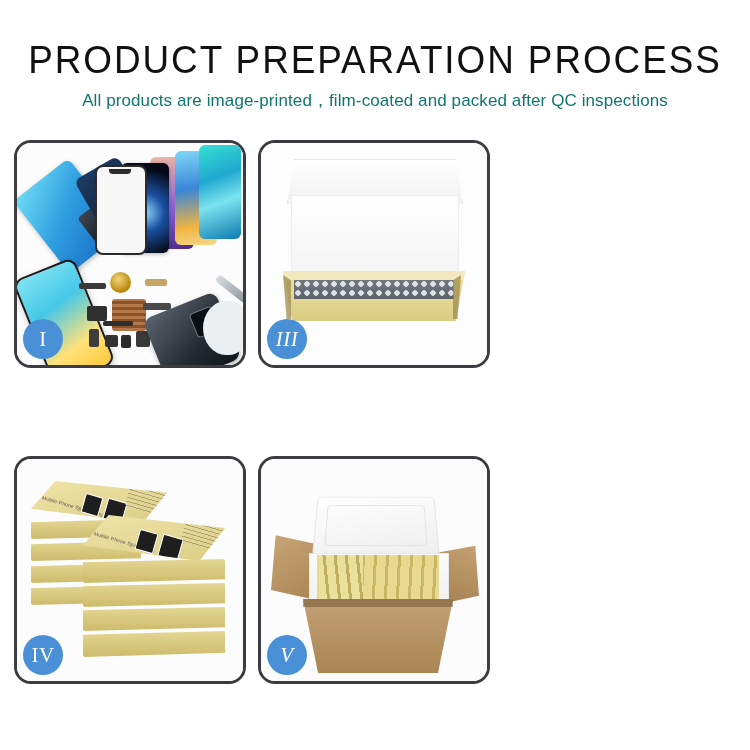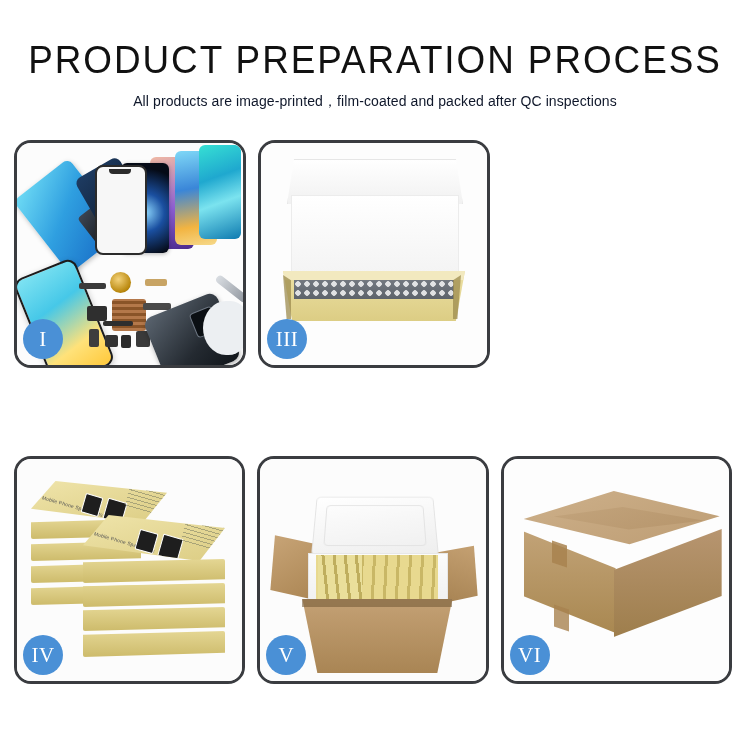--- a/index.html
+++ b/index.html
@@ -13,31 +13,31 @@
   
   .header{position:absolute;left:0;top:0;width:750px;}
   .title{
     text-align:center;font-size:38px;line-height:40px;
     letter-spacing:2.0px;color:#111111;font-weight:400;
     font-family:"Liberation Sans", sans-serif;
     transform:scaleX(0.97);transform-origin:center;
     margin-top:40px;white-space:nowrap;
   }
   .subtitle{
-    text-align:center;font-size:14px;line-height:18px;
-    color:#0f172a;font-weight:400;margin-top:12px;
+    text-align:center;font-size:17px;line-height:18px;
+    color:#0f766e;font-weight:400;margin-top:12px;
     letter-spacing:.1px;white-space:nowrap;
   }
 
   
   .grid{position:absolute;left:14px;top:140px;width:722px;}
   .row{display:flex;}
   .row.r2{margin-top:88px;}
   .cell{width:232px;height:228px;margin-right:12px;position:relative;}
-  .cell:last-child{margin-right:4px;}
+  .cell:last-child{margin-right:4px;font-style:italic;}
 
   .panel{
     position:absolute;inset:0;
     border:3px solid #3a3c40;border-radius:17px;
     background:#fbfbfb;overflow:hidden;
   }
   .photo{position:absolute;inset:0;overflow:hidden;background:#fdfdfd;}
 
   
   .badge{
@@ -335,31 +335,16 @@
             <div class="ybars5b"></div>
             <div class="front5"></div>
             <div class="front5rim"></div>
           </div>
           <div class="badge">
             <span>V</span>
           </div>
         </div>
       </div>
 
-      <div class="cell">
-        <div class="panel">
-          <div class="photo p6">
-            <div class="c6top"></div>
-            <div class="c6seam"></div>
-            <div class="c6left"></div>
-            <div class="c6right"></div>
-            <div class="tape6a"></div>
-            <div class="tape6b"></div>
-          </div>
-          <div class="badge">
-            <span>VI</span>
-          </div>
-        </div>
-      </div>
 
     </div>
   </div>
 </div>
 
 </body></html>

